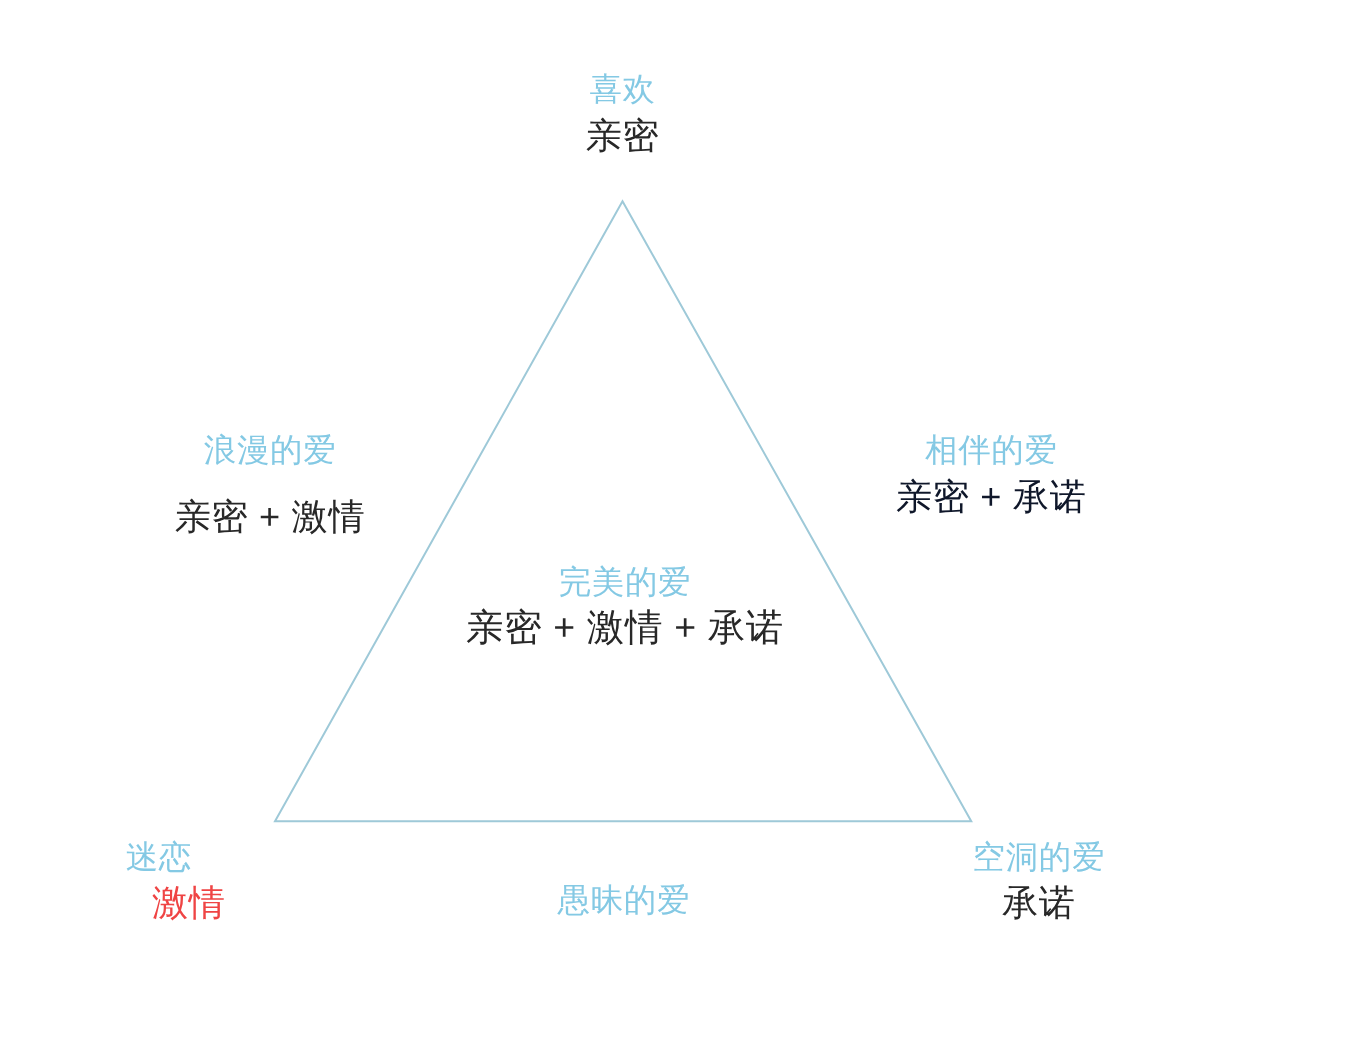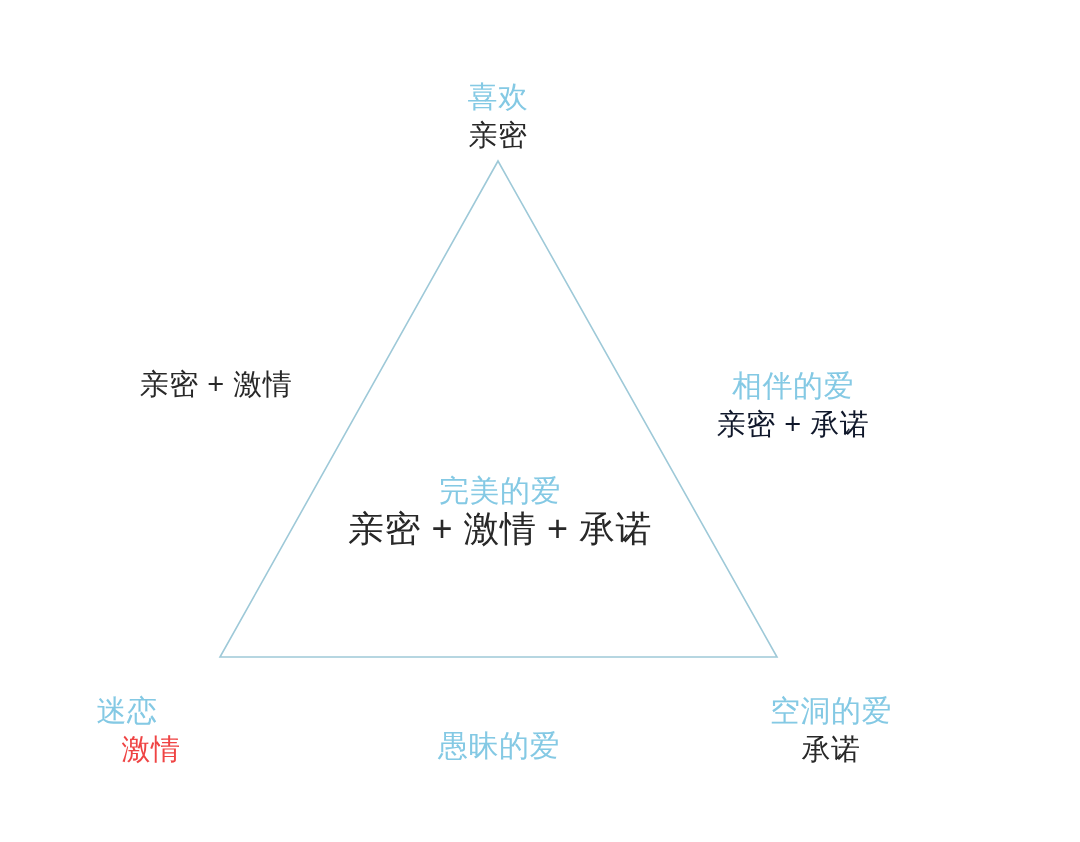--- a/index.html
+++ b/index.html
@@ -27,61 +27,61 @@
     pointer-events: none;
   }
   .label-group {
     position: absolute;
     text-align: center;
     white-space: nowrap;
     transform: translateX(-50%);
   }
   .label-title {
     color: #84c9e4;
-    font-size: 30px;
+    font-size: 26px;
     line-height: 30px;
     font-weight: 400;
     letter-spacing: 0.5px;
-    margin-top: 26px;
   }
   .label-sub {
     color: #282828;
     font-size: 29px;
     line-height: 40px;
     font-weight: 400;
     letter-spacing: 0.5px;
     margin-top: 3px;
   }
   
   #grp-top       { left: 498px; top: 56px;  }
   #grp-left      { left: 216px; top: 345px; }
   #grp-right     { left: 793px; top: 345px; }
   #grp-center    { left: 500px; top: 450px; }
   #grp-bl        { left: 127px; top: 670px; }
   #grp-br        { left: 831px; top: 670px; }
   #grp-bottom    { left: 499px; top: 705px; }
 
-  #grp-center .label-sub { font-size: 36px; }
+  #grp-center .label-sub { font-size: 30px; }
   #grp-bottom .label-sub { font-size: 30px; }
 </style>
 </head>
 <body>
 
 <div id="canvas" style="background: rgb(255, 255, 255);">
 
   <svg id="triangle-svg" viewBox="0 0 1080 842" xmlns="http://www.w3.org/2000/svg">
     <polygon points="498,161 777,657 220,657" fill="none" stroke="#9ec9d8" stroke-width="1.6" stroke-linejoin="miter"></polygon>
   </svg>
 
   <div class="label-group" id="grp-top">
     <div class="label-title" style="color: rgb(132, 201, 228);">喜欢</div>
     <div class="label-sub" style="color: rgb(40, 40, 40);">亲密</div>
   </div>
 
   <div class="label-group" id="grp-left">
+    <div class="label-title" style="color: rgb(132, 201, 228);">浪漫的爱</div>
     <div class="label-sub" style="color: rgb(40, 40, 40); margin-top: 19px;">亲密 + 激情</div>
   </div>
 
   <div class="label-group" id="grp-right">
     <div class="label-title" style="color: rgb(132, 201, 228);">相伴的爱</div>
     <div class="label-sub" style="color: #0f172a;">亲密 + 承诺</div>
   </div>
 
   <div class="label-group" id="grp-center">
     <div class="label-title" style="color: rgb(132, 201, 228);">完美的爱</div>

